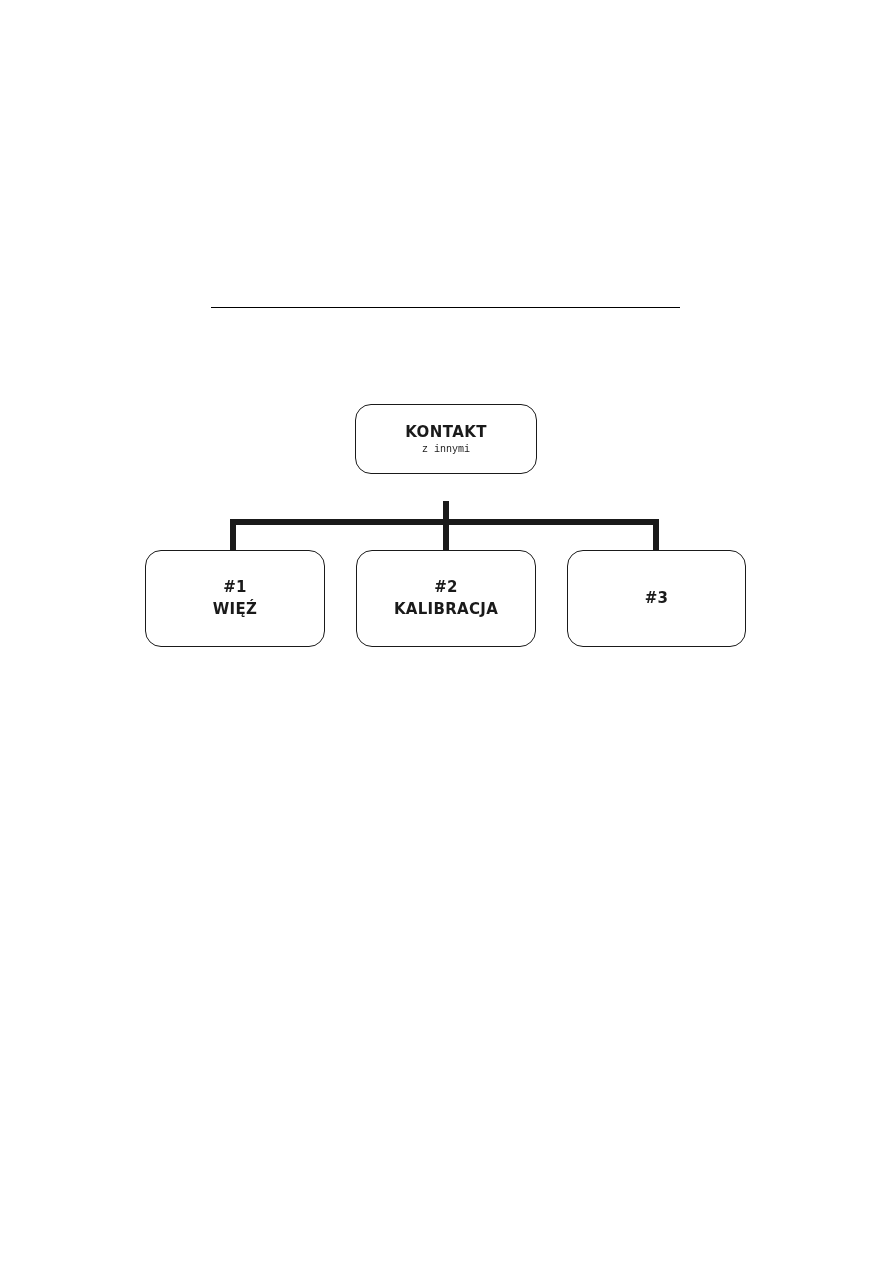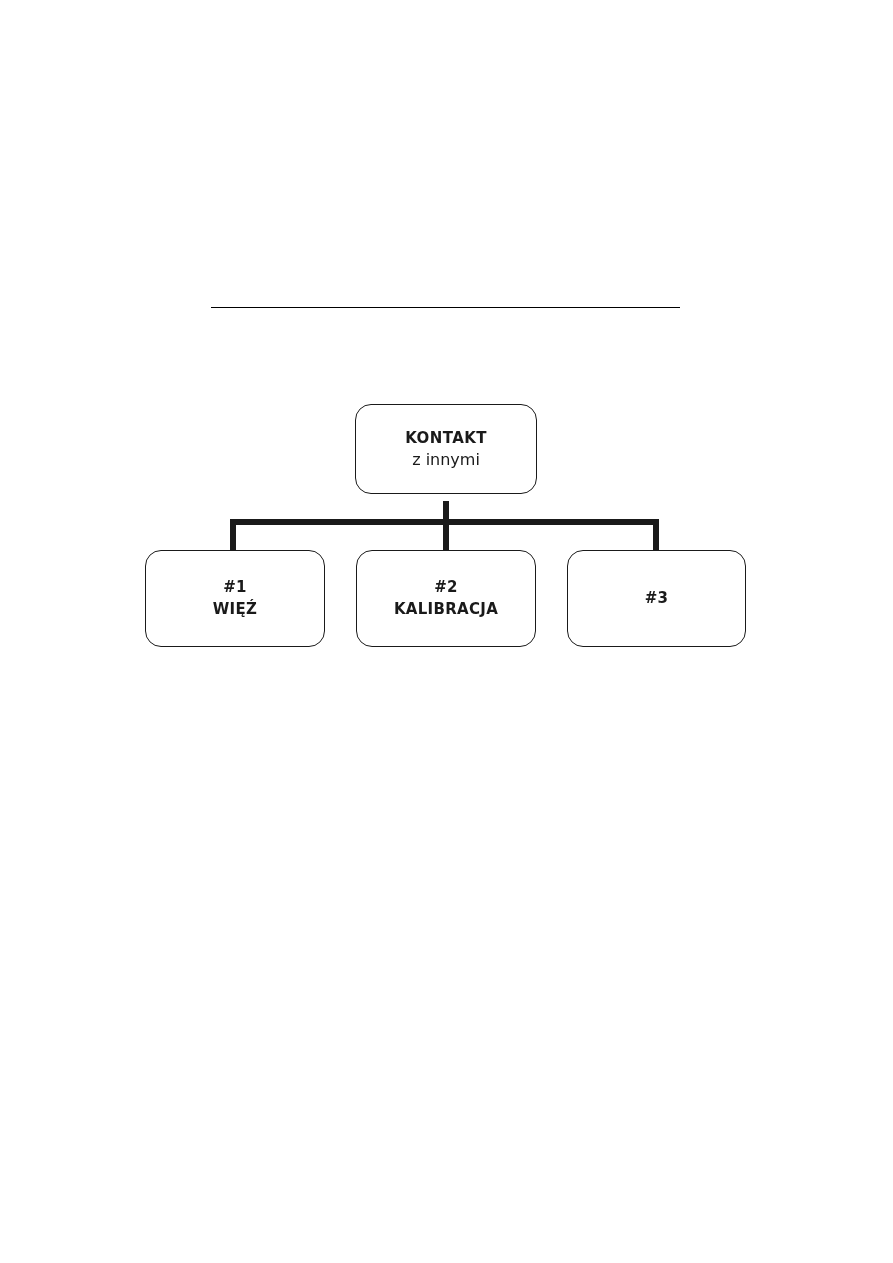--- a/index.html
+++ b/index.html
@@ -35,34 +35,35 @@
     border: 1.6px solid #1a1a1a;
     border-radius: 16px;
     display: flex;
     flex-direction: column;
     align-items: center;
     justify-content: center;
     text-align: center;
     color: #1a1a1a;
     box-sizing: border-box;
   }
-  .node-root { left: 355px; top: 404px; width: 182px; height: 90px; }
+  .node-root { left: 355px; top: 404px; width: 182px; height: 70px; }
   .node-c1   { left: 145px; top: 550px; width: 180px; height: 97px; }
   .node-c2   { left: 356px; top: 550px; width: 180px; height: 97px; }
   .node-c3   { left: 567px; top: 550px; width: 179px; height: 97px; }
 
   .node-title {
     font-weight: bold;
     font-size: 15px;
     letter-spacing: 0.4px;
     line-height: 1.5;
   }
   .node-sub {
-    font-size: 16px;
+    font-size: 10px;
     line-height: 1.4;
+    font-family: Liberation Mono, monospace;
   }
   .child-num {
     font-weight: bold;
     font-size: 15px;
     line-height: 1.5;
     letter-spacing: 0.3px;
   }
   .child-label {
     font-weight: bold;
     font-size: 15px;

